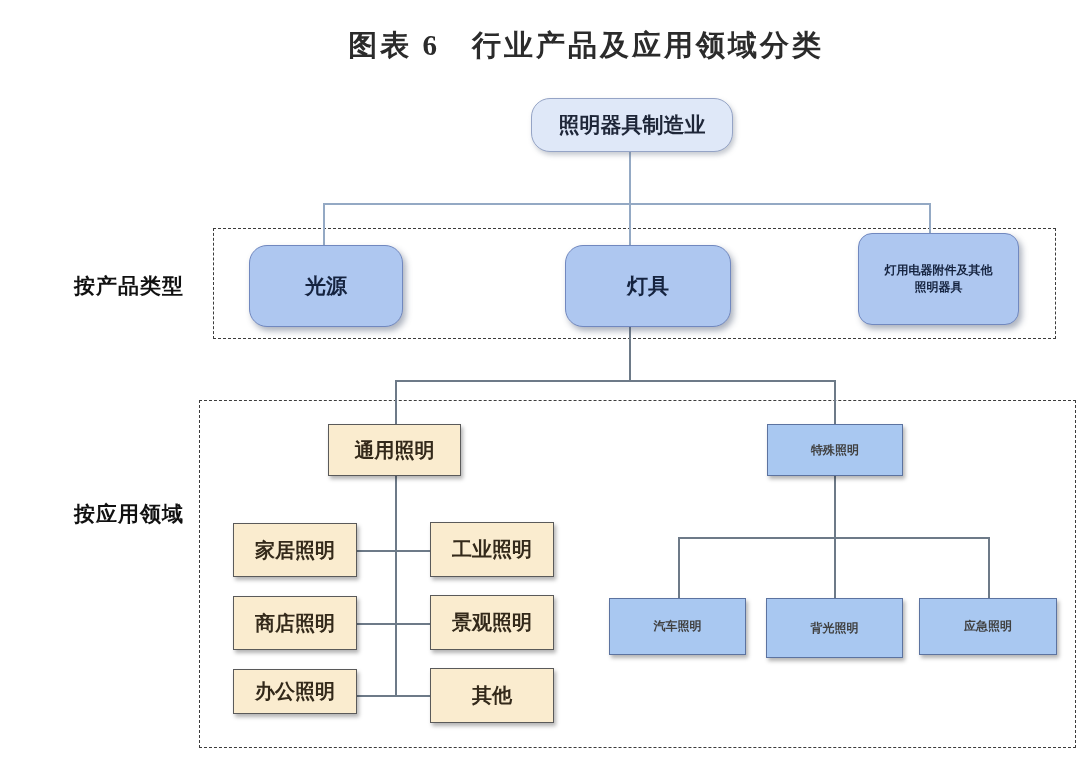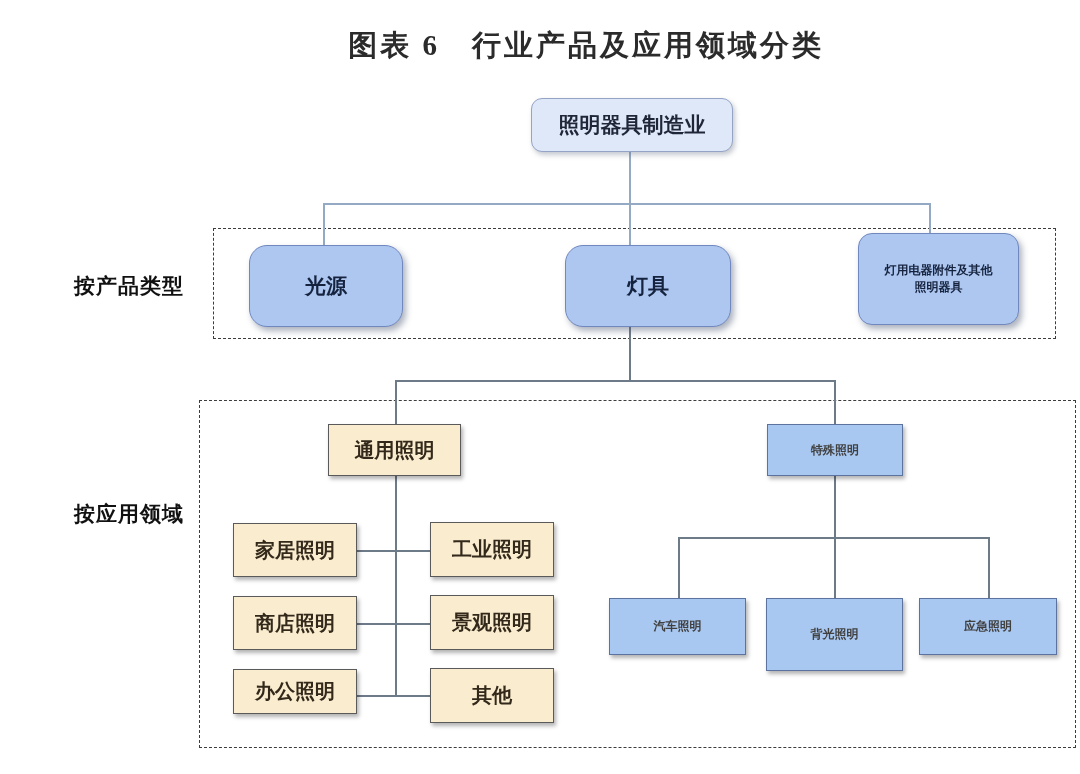--- a/index.html
+++ b/index.html
@@ -17,21 +17,21 @@
     position:absolute;font-size:21px;font-weight:700;color:#111;letter-spacing:1px;
   }
   .region{
     position:absolute;border:1.6px dashed #3c3c3c;background:transparent;
   }
   .node{
     position:absolute;display:flex;align-items:center;justify-content:center;
     text-align:center;font-weight:700;box-sizing:border-box;
   }
   .node-root{
-    background:#dfe8f8;border:1.6px solid #95a4c6;border-radius:11px;
+    background:#dfe8f8;border:1.6px solid #95a4c6;border-radius:19px;
     font-size:21px;color:#1e2638;box-shadow:2px 3px 5px rgba(90,100,120,.35);
   }
   .node-round-blue{
     background:#aec7f0;border:1.6px solid #7188bf;border-radius:18px;
     font-size:21px;color:#15233f;box-shadow:3px 4px 6px rgba(70,85,110,.45);
   }
   .node-tan{
     background:#faeccf;border:1.4px solid #5a5a5a;
     font-size:20px;color:#33291a;box-shadow:2px 3px 4px rgba(0,0,0,.30);
   }
@@ -97,17 +97,17 @@
   <div class="node node-rect-blue" style="left:721px;top:424px;width:136px;height:52px">特殊照明</div>
 
   <div class="node node-tan" style="left:187px;top:523px;width:124px;height:54px">家居照明</div>
   <div class="node node-tan" style="left:384px;top:522px;width:124px;height:55px">工业照明</div>
   <div class="node node-tan" style="left:187px;top:596px;width:124px;height:54px">商店照明</div>
   <div class="node node-tan" style="left:384px;top:595px;width:124px;height:55px">景观照明</div>
   <div class="node node-tan" style="left:187px;top:669px;width:124px;height:45px">办公照明</div>
   <div class="node node-tan" style="left:384px;top:668px;width:124px;height:55px">其他</div>
 
   <div class="node node-rect-blue" style="left:563px;top:598px;width:137px;height:57px">汽车照明</div>
-  <div class="node node-rect-blue" style="left:720px;top:598px;width:137px;height:73px">背光照明</div>
+  <div class="node node-rect-blue" style="left:720px;top:598px;width:137px;height:60px">背光照明</div>
   <div class="node node-rect-blue" style="left:873px;top:598px;width:138px;height:57px">应急照明</div>
 
 
 </div>
 
 </body></html>

